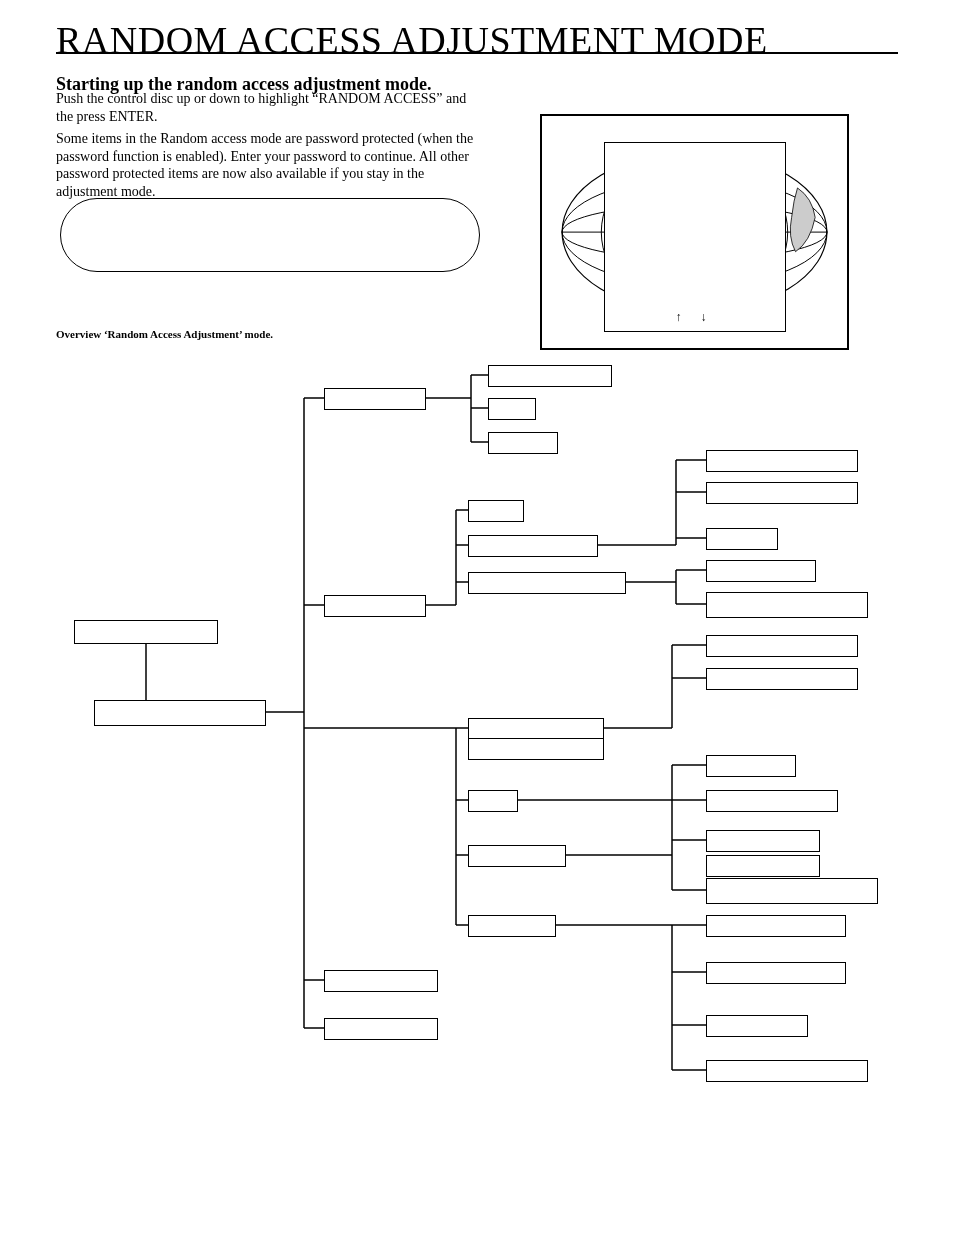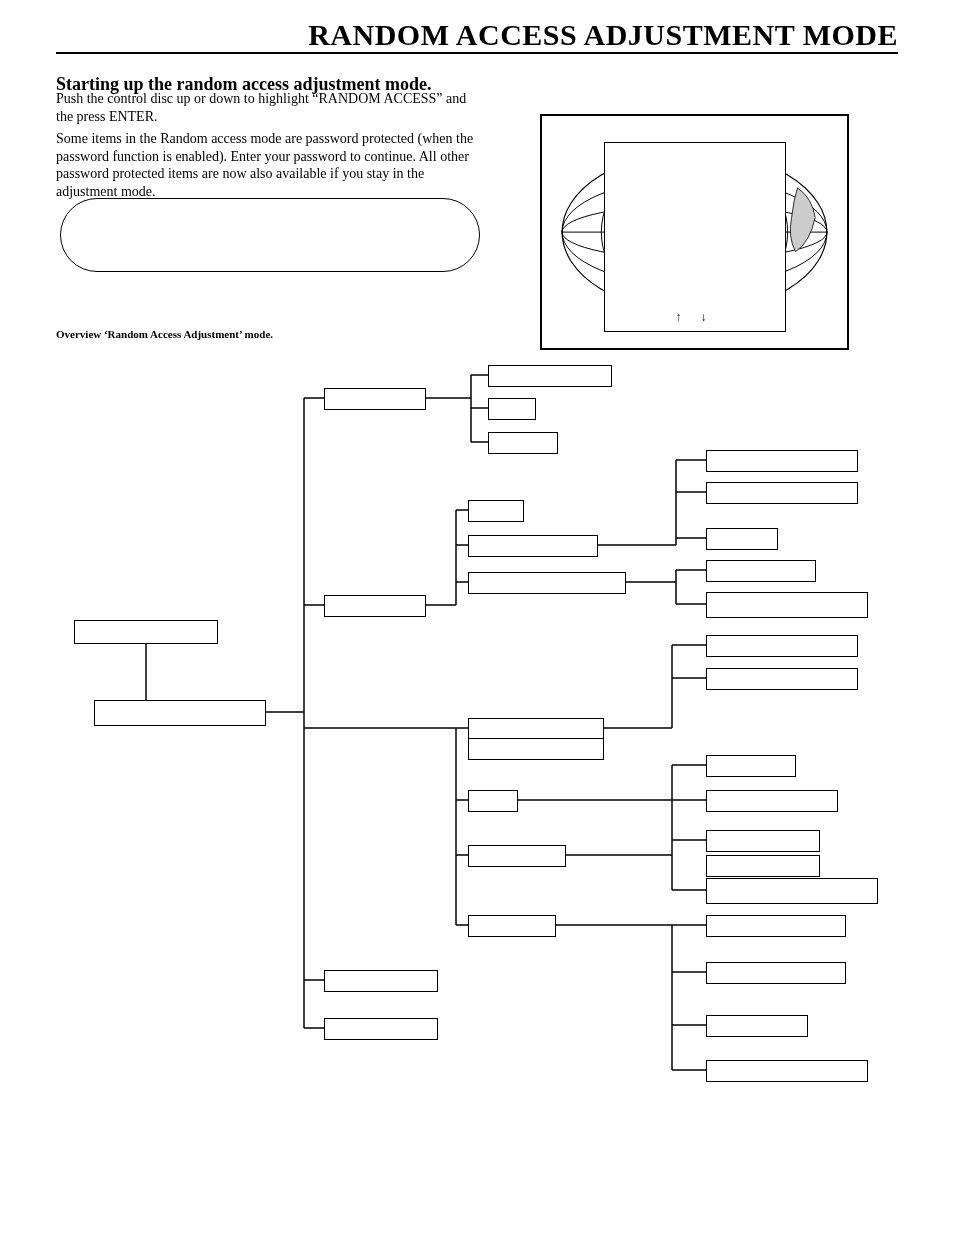--- a/index.html
+++ b/index.html
@@ -1,17 +1,17 @@
 <!DOCTYPE html>
 <html><head>
 <meta charset="utf-8">
 <style>
   html,body{margin:0;padding:0;background:#fff;font-family:"Times New Roman",Times,serif;color:#000}
   .page{width:954px;height:1235px;position:relative;margin:0 auto}
-  .title{position:absolute;right:56px;top:18px;left:56px;text-align:right;font-family:"Times New Roman",Times,serif;font-weight:700;font-size:30px;letter-spacing:.5px}
+  .title{position:absolute;right:56px;top:18px;left:56px;text-align:left;font-family:"Times New Roman",Times,serif;font-weight:400;font-size:38px;letter-spacing:.5px}
   .rule{position:absolute;left:56px;right:56px;top:52px;height:2px;background:#000}
   .h2{position:absolute;left:56px;top:74px;font-weight:700;font-size:18px}
   .para{position:absolute;left:56px;width:430px;font-size:14px;line-height:1.25}
   .para1{top:90px}
   .para2{top:130px}
   .capsule{position:absolute;left:60px;top:198px;width:418px;height:72px;border:1.5px solid #000;border-radius:40px}
   .h3{position:absolute;left:56px;top:328px;font-weight:700;font-size:11px}
   
   .screen{position:absolute;left:540px;top:114px;width:305px;height:232px;border:2px solid #000;background:#fff}
   .globe{position:absolute;left:8px;top:18px;right:8px;bottom:8px}

